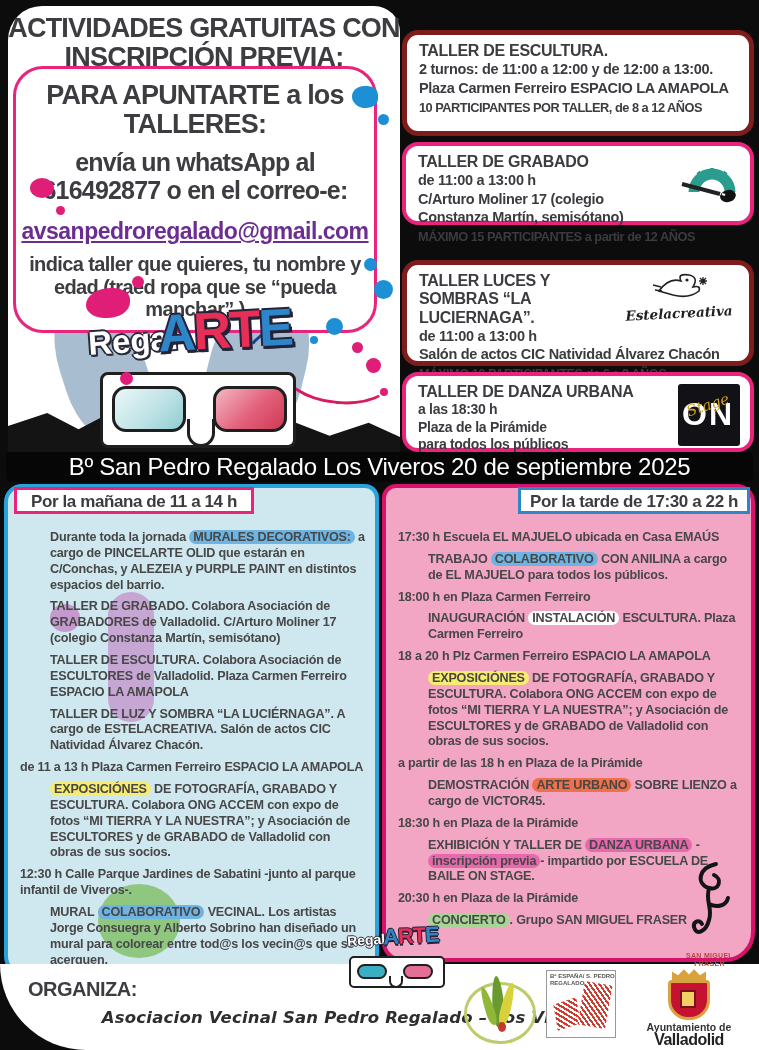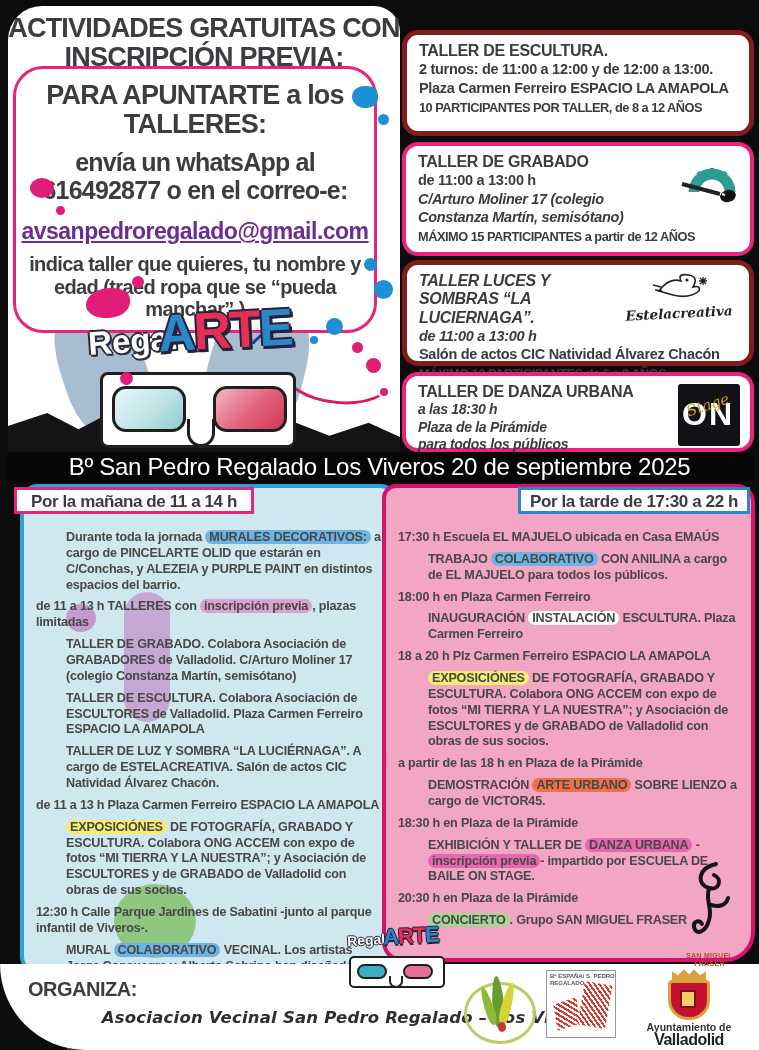--- a/index.html
+++ b/index.html
@@ -55,34 +55,34 @@
   
   .splat { position:absolute; border-radius:50%; z-index:6; }
   .splat.pk { background:#e01e78; } .splat.bl { background:#1d8fd4; }
   
   .card { position:absolute; left:402px; width:352px; background:#fff; border-radius:16px; padding:7px 10px 6px 12px; z-index:2; }
   .card.b-blue { border:5px solid #7f1d1d; }
   .card.b-pink { border:4px solid #e8247c; }
   .card h3 { font-size:16px; font-weight:bold; letter-spacing:-0.3px; color:#3b3b40; line-height:1.15; }
   .card p  { font-size:14.5px; font-weight:bold; letter-spacing:-0.3px; color:#3b3b40; line-height:1.25; }
   .card .meta { font-size:12.8px; letter-spacing:-0.5px; margin-top:3px; }
-  .pr { padding-right:108px;font-style:italic; }
+  .pr { padding-right:108px; }
   .grabado-icon { position:absolute; right:8px; top:12px; }
   .estela-logo { position:absolute; right:6px; top:4px; width:128px; text-align:center; }
   .estela-script { font-family:"DejaVu Serif", serif; font-style:italic; font-weight:bold; font-size:13.5px; color:#222; transform:rotate(-3deg); display:block; }
   .onstage-logo { position:absolute; right:10px; top:8px; width:62px; height:62px; background:#121115; border-radius:3px;padding-left:23px; }
   .onstage-on { position:absolute; left:4px; top:12px; font-size:32px; font-weight:bold; letter-spacing:2px; color:#fff; }
   .onstage-stage { position:absolute; left:8px; top:12px; font-family:"DejaVu Serif", serif; font-style:italic;
     font-size:15px; color:#c9a227; transform:rotate(-18deg); }
   
   .banner { position:absolute; left:6px; top:452px; width:747px; height:30px; background:#060606;
     border-radius:5px; color:#fff; font-size:24px; font-weight:normal; text-align:center; line-height:29px; letter-spacing:-0.3px; z-index:7; }
   
   .col { position:absolute; top:484px; padding:36px 4px 6px 4px; z-index:1; }
-  .col-morning { left:20px;  width:375px; height:492px; background:#cfe7ee; border:4px solid #29a3dc; border-radius:18px 14px 20px 20px; }
+  .col-morning { left:4px;  width:375px; height:492px; background:#cfe7ee; border:4px solid #29a3dc; border-radius:18px 14px 20px 20px; }
   .col-evening { left:382px; width:373px; height:478px; background:#f2a6c4; border:4px solid #d6136b; border-radius:14px 18px 30px 20px; }
   .col-header { position:absolute; height:27px; background:#fff; font-size:17px; font-weight:bold; color:#3b3b40;
     text-align:center; line-height:23px; letter-spacing:-0.4px; z-index:8; }
   .hdr-morning { left:14px; top:487px; width:240px; border:3px solid #e8247c; }
   .hdr-evening { left:518px; top:487px; width:232px; border:3px solid #2e86c9; }
   .sched { position:relative; margin:6px 6px 6px 8px; font-size:12.6px; font-weight:bold; color:#474747; line-height:1.26; letter-spacing:-0.2px; z-index:2; }
   .sched.ind1 { margin-left:38px; }
   .hl { border-radius:7px; padding:0 4px; }
   .hl-blue    { background:#6db4e2; }
   .hl-lav     { background:#d8a2d2; border-radius:11px; }
@@ -185,21 +185,21 @@
     <div class="bridge"></div>
   </div>
 
   <div class="card b-blue" style="top:30px;height:106px;">
     <h3>TALLER DE ESCULTURA.</h3>
     <p>2 turnos: de 11:00 a 12:00 y de 12:00 a 13:00.</p>
     <p>Plaza Carmen Ferreiro ESPACIO LA AMAPOLA</p>
     <p class="meta">10 PARTICIPANTES POR TALLER,  de 8  a 12 AÑOS</p>
   </div>
 
-  <div class="card b-pink" style="top:142px;height:114px;">
+  <div class="card b-pink" style="top:142px;height:83px;">
     <h3>TALLER DE GRABADO</h3>
     <p>de 11:00 a 13:00 h</p>
     <p class="pr">C/Arturo Moliner 17 (colegio Constanza Martín, semisótano)</p>
     <p class="meta">MÁXIMO 15 PARTICIPANTES  a partir de 12 AÑOS</p>
     <span class="grabado-icon">
       <svg width="64" height="52" viewBox="0 0 64 52">
         <path d="M16 34 A18 18 0 0 1 52 34" fill="none" stroke="#2a9d8f" stroke-width="11"></path>
         <path d="M34 16 v-6 M24 19 l-4 -5 M44 19 l4 -5" stroke="#2a9d8f" stroke-width="4"></path>
         <line x1="4" y1="26" x2="42" y2="36" stroke="#222" stroke-width="4"></line>
         <ellipse cx="50" cy="38" rx="8" ry="6" fill="#111" transform="rotate(-15 50 38)"></ellipse>
@@ -236,21 +236,20 @@
   </div>
 
   <div class="banner">Bº San Pedro Regalado Los Viveros 20 de septiembre 2025</div>
 
   <div class="col col-morning">
     <div class="blob blob-purple-dot"></div>
     <div class="blob blob-purple-cap"></div>
     <div class="blob blob-green-circle"></div>
     <div>
         <p class="sched ind1"><span>Durante toda la jornada </span><span class="hl hl-blue">MURALES DECORATIVOS:</span><span> a cargo de PINCELARTE OLID que estarán en C/Conchas, y ALEZEIA y PURPLE PAINT en distintos espacios del barrio.</span></p>
-        <p class="sched ind0"><span>de 11 a 13 h TALLERES con </span><span class="hl hl-lav">inscripción previa</span><span>, plazas limitadas</span></p>
         <p class="sched ind1"><span>TALLER DE GRABADO. Colabora Asociación de GRABADORES de Valladolid. C/Arturo Moliner 17 (colegio Constanza Martín, semisótano)</span></p>
         <p class="sched ind1"><span>TALLER DE ESCULTURA. Colabora Asociación de ESCULTORES de Valladolid. Plaza Carmen Ferreiro ESPACIO LA AMAPOLA</span></p>
         <p class="sched ind1"><span>TALLER DE LUZ Y SOMBRA  “LA LUCIÉRNAGA”. A cargo de ESTELACREATIVA.  Salón de actos CIC Natividad Álvarez Chacón.</span></p>
         <p class="sched ind0"><span>de 11 a 13 h  Plaza Carmen Ferreiro ESPACIO LA AMAPOLA</span></p>
         <p class="sched ind1"><span class="hl hl-yellow">EXPOSICIÓNES</span><span> DE FOTOGRAFÍA, GRABADO Y ESCULTURA. Colabora ONG ACCEM con expo de fotos “MI TIERRA Y LA NUESTRA”; y Asociación de ESCULTORES y de GRABADO de Valladolid con obras de sus socios.</span></p>
         <p class="sched ind0"><span>12:30 h Calle Parque Jardines de Sabatini -junto al parque infantil de Viveros-.</span></p>
         <p class="sched ind1"><span>MURAL </span><span class="hl hl-blue">COLABORATIVO</span><span> VECINAL. Los artistas Jorge Consuegra y Alberto Sobrino han diseñado un mural para colorear entre tod@s los vecin@s que se acerquen.</span></p>
         <p class="sched ind0"><span>13 h Plaza de la Pirámide</span></p>
         <p class="sched ind1"><span>BANDA ALLENDE MUNDI</span><span class="inline-icon allende-mundi-logo"></span><span>Concierto infantil</span></p>
       </div>

